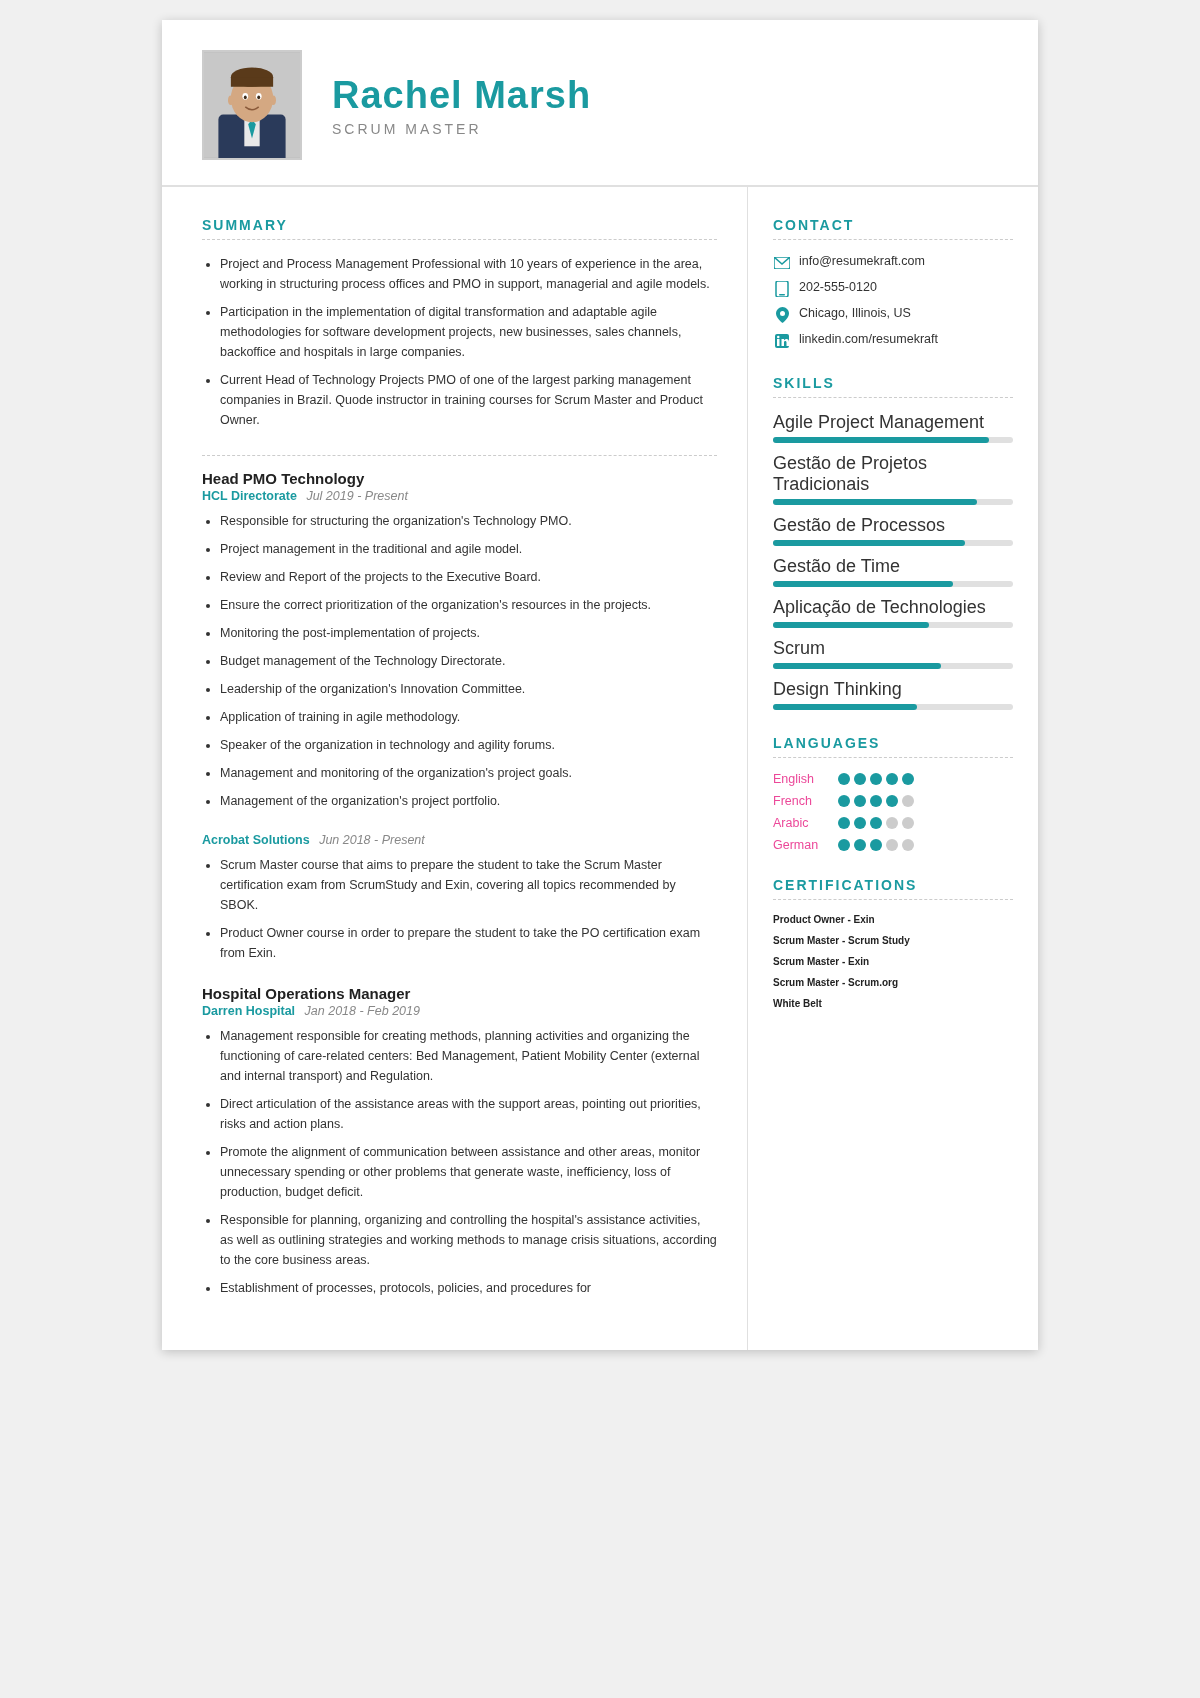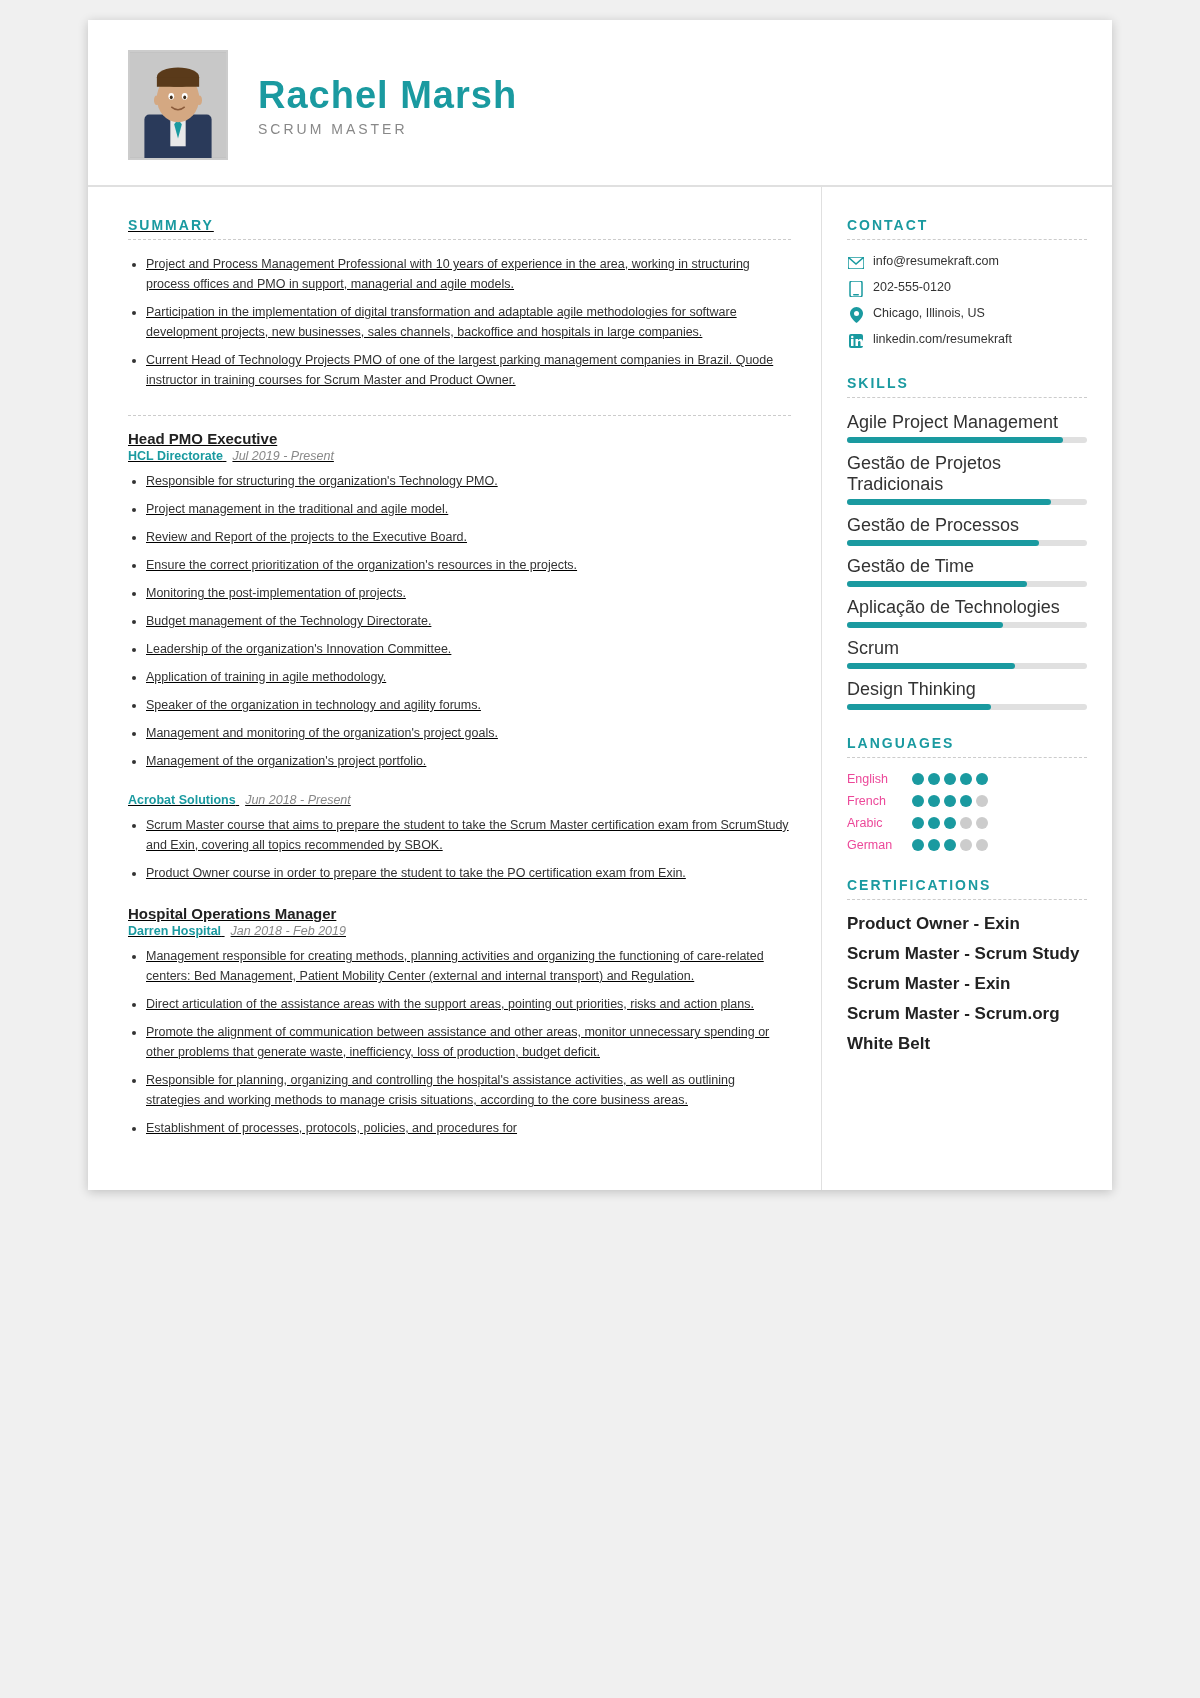--- a/index.html
+++ b/index.html
@@ -4,21 +4,21 @@
   <style>
     * { margin: 0; padding: 0; box-sizing: border-box; }
     body {
       font-family: 'Arial', sans-serif;
       background: #f0f0f0;
       display: flex;
       justify-content: center;
       padding: 20px;
     }
     .page {
-      width: 1024px;
+      width: 876px;
       background: #ffffff;
       box-shadow: 0 2px 10px rgba(0,0,0,0.2);
     }
     
     .header {
       display: flex;
       align-items: center;
       padding: 30px 40px 25px 40px;
       background: #fff;
       border-bottom: 2px solid #e0e0e0;
@@ -52,21 +52,20 @@
     
     .main-content {
       display: flex;
       min-height: 800px;
     }
     
     .left-col {
       flex: 1;
       padding: 30px 30px 30px 40px;
       border-right: 1px solid #e0e0e0;
-      text-decoration: underline;
     }
     
     .right-col {
       width: 290px;
       padding: 30px 25px;
       flex-shrink: 0;
     }
     
     .section-title {
       font-size: 14px;
@@ -170,21 +169,21 @@
     }
     .dot {
       width: 12px;
       height: 12px;
       border-radius: 50%;
     }
     .dot-filled { background: #1a9aa0; }
     .dot-empty { background: #ccc; }
     
     .cert-item {
-      font-size: 17px;
+      font-size: 10px;
       font-weight: 700;
       color: #222;
       margin-bottom: 10px;
     }
     .section-gap { margin-bottom: 25px; }
   </style>
 </head>
 <body>
 
 <div class="page">
@@ -233,21 +232,21 @@
           <li>Project and Process Management Professional with 10 years of experience in the area, working in structuring process offices and PMO in support, managerial and agile models.</li>
           <li>Participation in the implementation of digital transformation and adaptable agile methodologies for software development projects, new businesses, sales channels, backoffice and hospitals in large companies.</li>
           <li>Current Head of Technology Projects PMO of one of the largest parking management companies in Brazil. Quode instructor in training courses for Scrum Master and Product Owner.</li>
         </ul>
       </div>
 
       <div>
         <hr class="section-divider">
 
         <div class="exp-section">
-          <div class="exp-title">Head PMO Executive</div>
+          <div class="exp-title">Head PMO Technology</div>
           <div class="exp-company-line">
             <span class="exp-company">HCL Directorate</span>
             <span class="exp-date">Jul 2019 - Present</span>
           </div>
           <ul class="bullet-list">
             <li>Responsible for structuring the organization's Technology PMO.</li>
             <li>Project management in the traditional and agile model.</li>
             <li>Review and Report of the projects to the Executive Board.</li>
             <li>Ensure the correct prioritization of the organization's resources in the projects.</li>
             <li>Monitoring the post-implementation of projects.</li>

